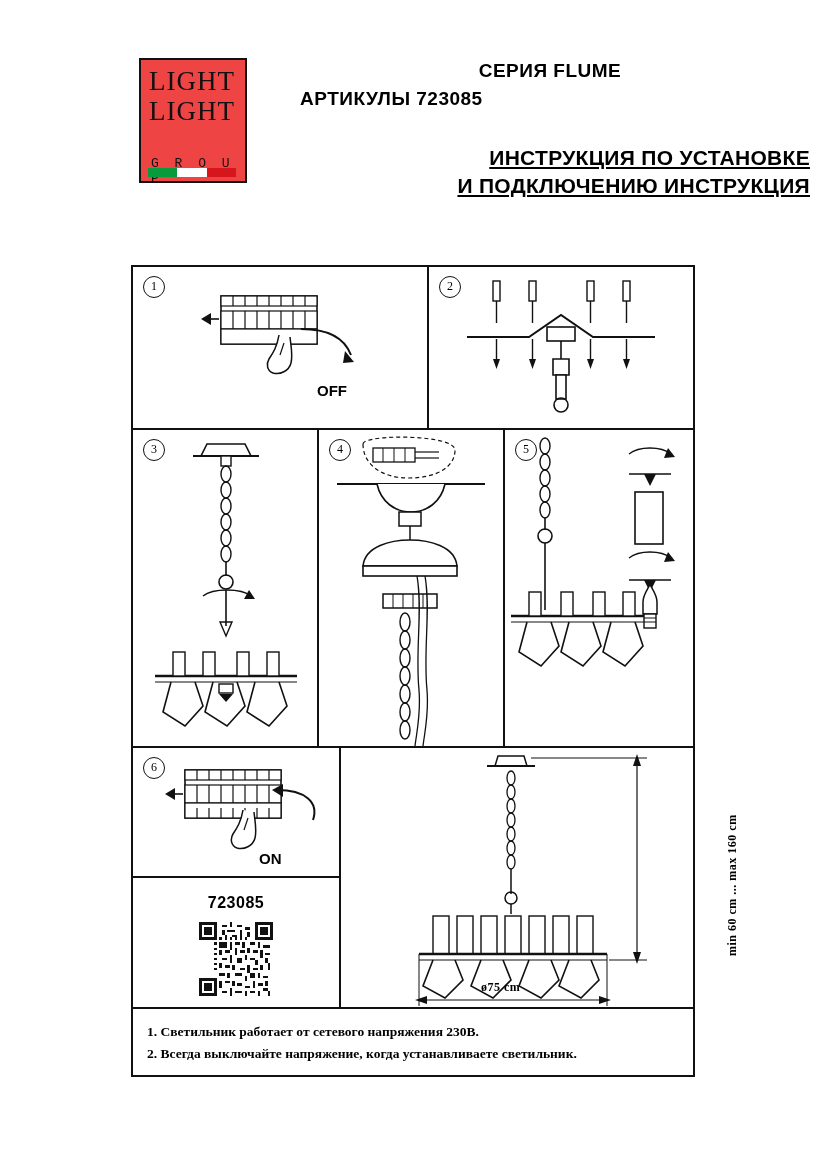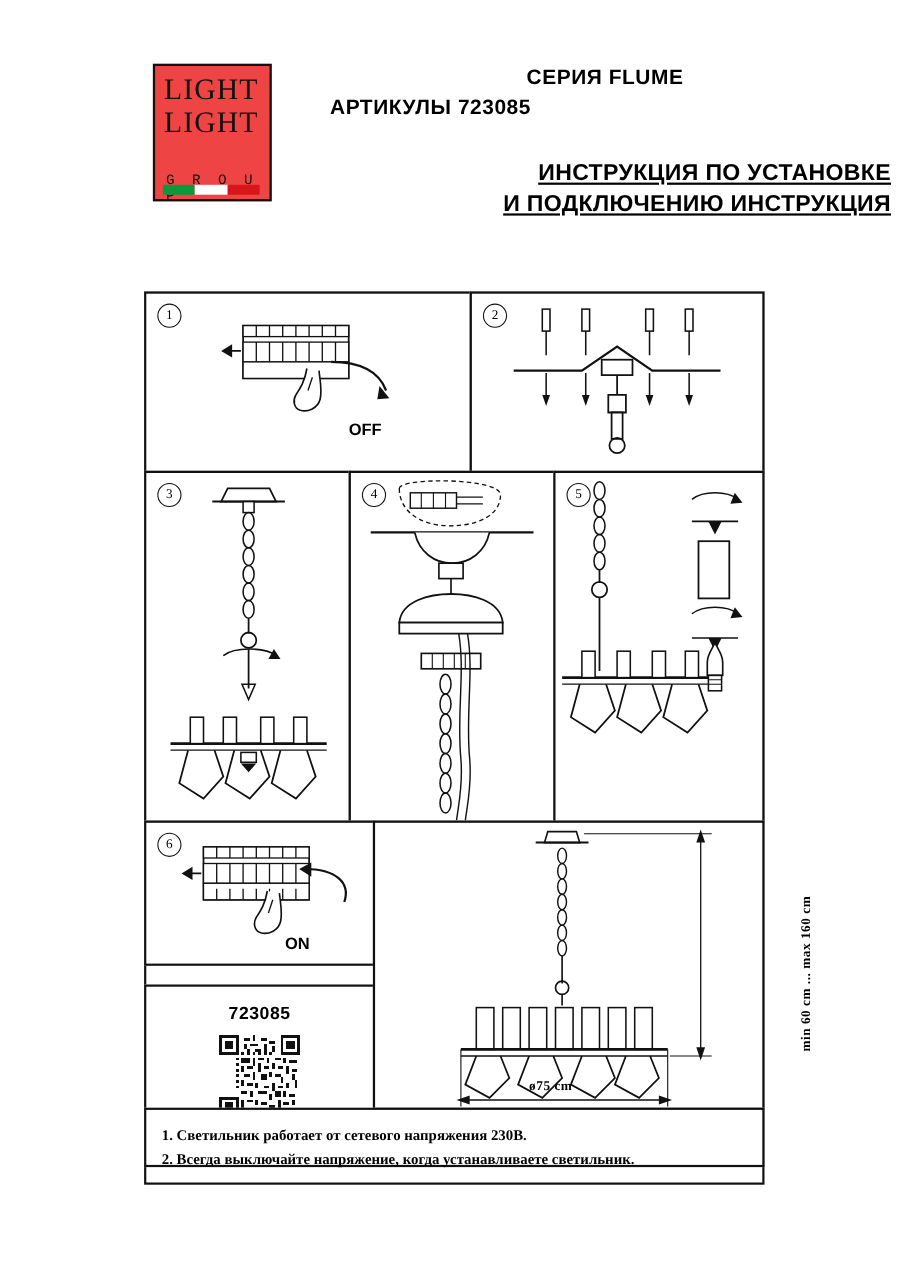--- a/index.html
+++ b/index.html
@@ -458,21 +458,21 @@
       <path d="M36 46 L50 46" stroke="#111" stroke-width="1.6"></path>
       <path d="M42 40 L32 46 L42 52 Z" fill="#111"></path>
       <path d="M110 62 C108 74 104 80 100 86 C97 91 98 98 104 100 C111 102 120 98 122 90 C124 82 122 74 121 64" fill="#fff" stroke="#111" stroke-width="1.5"></path>
       <path d="M111 82 L115 70" stroke="#111" stroke-width="1.2" fill="none"></path>
       <path d="M180 72 C186 54 172 42 144 42" fill="none" stroke="#111" stroke-width="2"></path>
       <path d="M150 36 L139 42 L150 49 Z" fill="#111"></path>
     </svg>
     <div class="lbl" style="left:126px; top:102px;">ON</div>
   </div>
 
-  <div class="cell" style="left:-2px; top:628px; width:210px; height:135px;text-decoration:underline;">
+  <div class="cell" style="left:-2px; top:609px; width:210px; height:135px;text-decoration:underline;">
     <div class="code-text">723085</div>
     <svg class="qr" viewBox="0 0 29 29" shape-rendering="crispEdges">
       <rect width="29" height="29" fill="#fff"></rect>
       <g fill="#111">
 
         <rect x="0" y="0" width="7" height="1"></rect>
           <rect x="0" y="6" width="7" height="1"></rect>
         <rect x="0" y="0" width="1" height="7"></rect>
           <rect x="6" y="0" width="1" height="7"></rect>
         <rect x="2" y="2" width="3" height="3"></rect>
@@ -615,20 +615,20 @@
       <line x1="78" y1="252" x2="266" y2="252" stroke="#111" stroke-width="1.2"></line>
       <polygon points="86,248 86,256 74,252" fill="#111"></polygon>
       <polygon points="258,248 258,256 270,252" fill="#111"></polygon>
       <line x1="78" y1="206" x2="78" y2="258" stroke="#111" stroke-width="1"></line>
       <line x1="266" y1="206" x2="266" y2="258" stroke="#111" stroke-width="1"></line>
     </svg>
     <div class="dim-v" style="left:384px; top:48px; height:160px;">min 60 cm ... max 160 cm</div>
     <div class="dim-h" style="left:140px; top:232px;">ø75 cm</div>
   </div>
 
-  <div class="cell" style="left:-2px; top:740px; width:564px; height:54px;">
+  <div class="cell" style="left:-2px; top:740px; width:564px; height:70px;">
     <div class="notes">
       <div>1. Светильник работает от сетевого напряжения 230В.</div>
       <div>2. Всегда выключайте напряжение, когда устанавливаете светильник.</div>
     </div>
   </div>
 
 </div>
 
 </body></html>

